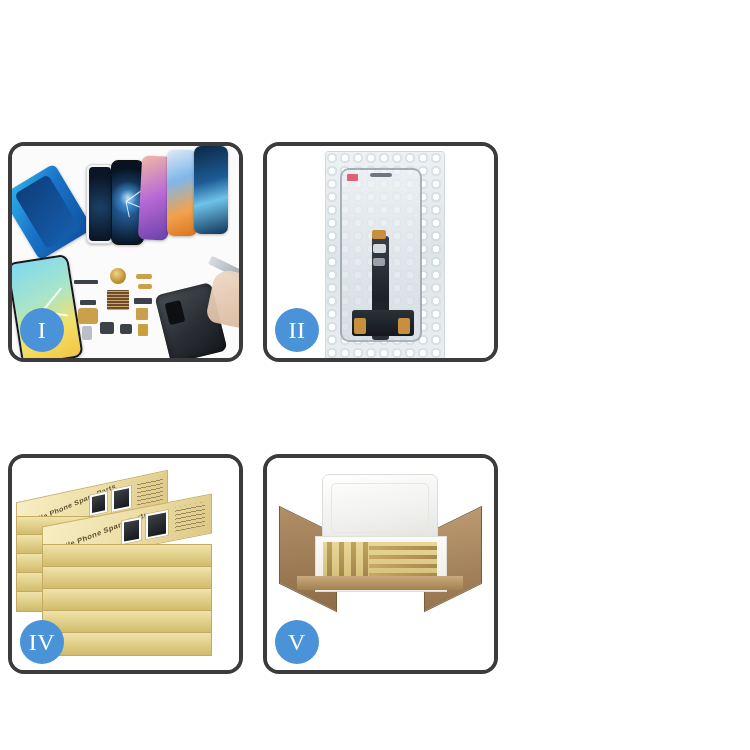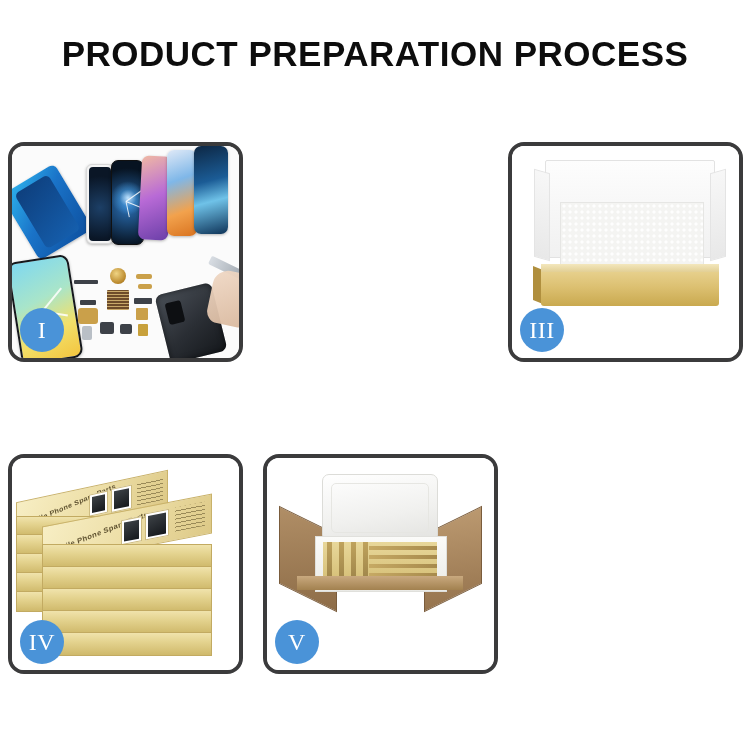--- a/index.html
+++ b/index.html
@@ -412,21 +412,20 @@
   .c6-shadow{
     position:absolute; left:108px; top:14px; width:92px; height:64px;
     background: linear-gradient(150deg,rgba(236,240,243,0.9),rgba(248,250,251,0.2));
     border-radius: 10px; transform: rotate(-6deg); z-index:-1;
   }
 </style>
 </head>
 <body>
 
 <div class="header">
-  <h1 class="title">PRODUCT PREPARATION PROCESS</h1>
 </div>
 
 <div class="grid">
 
   <div class="panel r0 c0">
     <div class="stage">
       <div class="p1-bg"></div>
 
       <div class="ph ph-a"></div>
       <div class="ph ph-b"></div>
@@ -463,33 +462,40 @@
       </div>
 
       <div class="backplate"></div>
       <div class="tweezer"></div>
       <div class="hand"></div>
 
       <div class="badge">I</div>
     </div>
   </div>
 
-
-  <div class="panel r0 c2">
+  <div class="panel r0 c1">
     <div class="stage">
-      <div class="p3-bg"></div>
-      <div class="box3-lid"></div>
-      <div class="foam3"></div>
-      <div class="tray3-sideL"></div>
-      <div class="tray3-sideR"></div>
-      <div class="bubble3"></div>
-      <div class="tray3"></div>
-      <div class="badge">III</div>
+      <div class="p2-bg"></div>
+      <div class="bubblepack">
+        <div class="lcd">
+          <div class="lcd-notch"></div>
+          <div class="lcd-tag"></div>
+          <div class="flexcable"></div>
+          <div class="chipgold" style="left:30px;top:60px;width:14px;height:9px;"></div>
+          <div class="conn" style="left:31px;top:74px;width:13px;height:9px;"></div>
+          <div class="conn" style="left:31px;top:88px;width:12px;height:8px;background:#9aa1a9;"></div>
+          <div class="lcd-bottom"></div>
+          <div class="chipgold" style="left:12px;bottom:6px;width:12px;height:16px;"></div>
+          <div class="chipgold" style="right:10px;bottom:6px;width:12px;height:16px;"></div>
+        </div>
+      </div>
+      <div class="badge">II</div>
     </div>
   </div>
+
 
   <div class="panel r1 c0">
     <div class="stage">
       <div class="p4-bg"></div>
 
       <div class="kbox-top" style="left:4px;top:28px;width:150px;height:34px;transform:skewY(-12deg);">
         <div class="kb-label" style="left:6px;top:10px;font-size:7px;transform:rotate(-12deg);">Mobile Phone Spare Parts</div>
         <div class="kb-window" style="left:72px;top:7px;width:17px;height:20px;">
             <i></i>
           </div>

